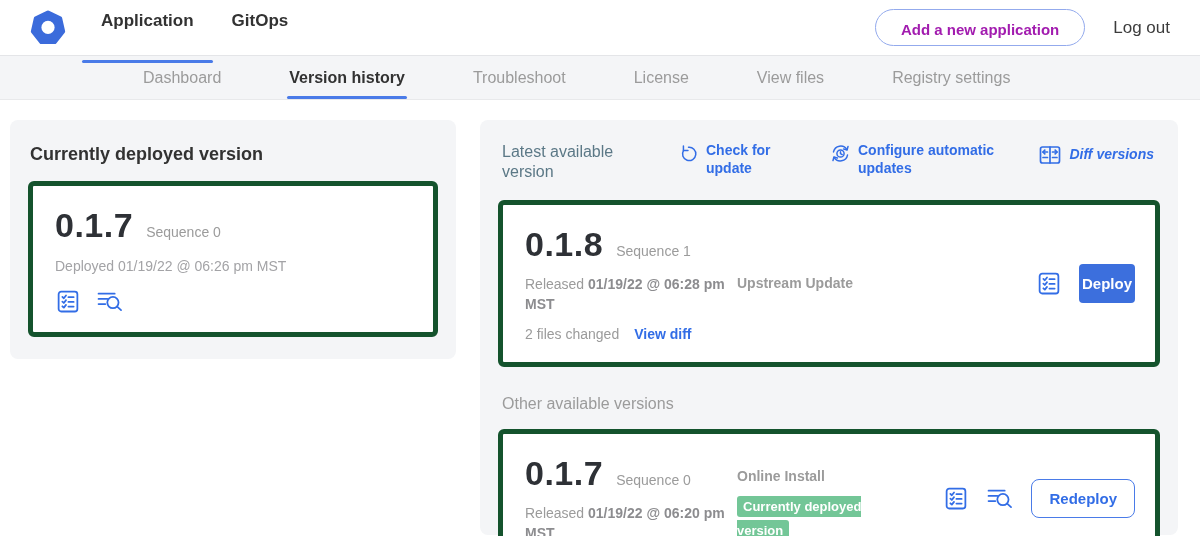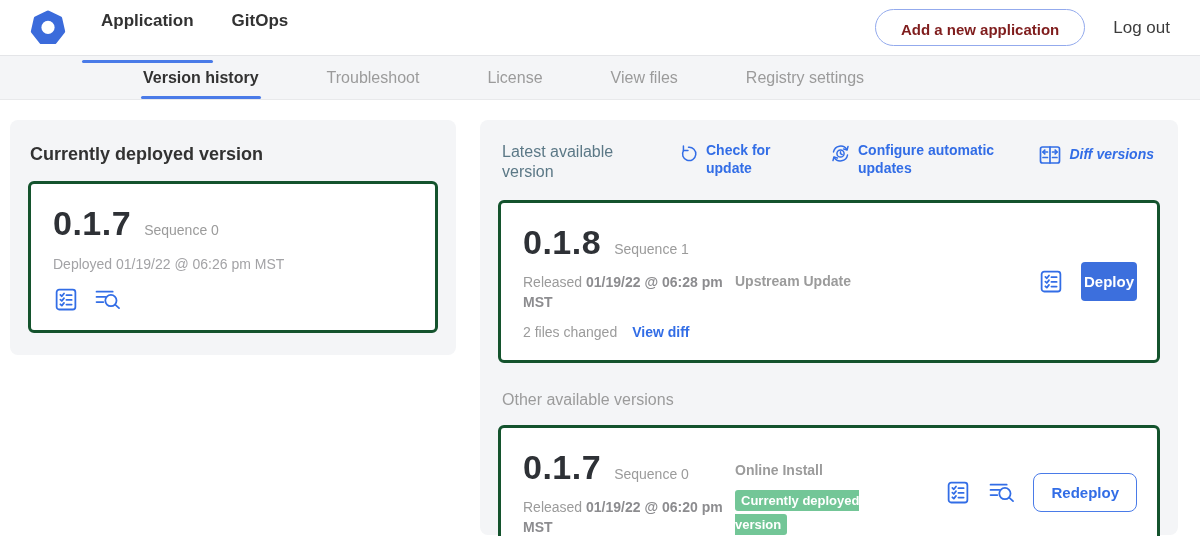--- a/index.html
+++ b/index.html
@@ -24,21 +24,21 @@
     color: #323232; cursor: pointer; white-space: nowrap;
   }
   .top-tab.active::after {
     content: ""; position: absolute; left: 0; right: 0; bottom: -1px;
     height: 3px; background: #4a7be8; border-radius: 2px;
   }
   .top-spacer { flex: 1; }
   .add-app-btn {
     height: 37px; padding: 11px 25px; margin-right: 28px;
     border: 1px solid #93aaed; border-radius: 19px; background: #fff;
-    color: #7f1d1d; font-size: 15px; font-weight: 700;
+    color: #a21caf; font-size: 15px; font-weight: 700;
     font-family: inherit; cursor: pointer; white-space: nowrap;
   }
   .logout { font-size: 17px; font-weight: 500; color: #3c3c3c; cursor: pointer; white-space: nowrap; }
 
   
   .sub-nav {
     height: 44px; background: #f4f5f7;
     border-bottom: 1px solid #e8e9eb;
     display: flex; align-items: stretch;
     padding-left: 143px; gap: 68px;
@@ -57,21 +57,21 @@
   .content {
     display: flex; align-items: flex-start; gap: 24px;
     padding: 20px 22px 0 10px; height: 435px;
   }
   .panel { background: #f4f5f7; border-radius: 8px; }
   .panel-left { width: 446px; padding: 20px 18px 22px 18px; flex: none; }
   .panel-right { flex: 1; padding: 20px 18px; height: 100%; }
 
   .panel-title { font-size: 18px; font-weight: 700; color: #323232; margin: 4px 0 16px 2px; }
 
-  .white-card { background: #fff; border-radius: 6px; border: 3px solid #14532d; }
+  .white-card { background: #fff; border-radius: 6px; border: 5px solid #14532d; }
   .deployed-card { padding: 20px 20px 18px 22px; }
 
   .version-row { display: flex; align-items: baseline; gap: 13px; }
   .version-big { font-size: 34px; font-weight: 800; color: #2e3136; letter-spacing: 0.5px; }
   .sequence-label { font-size: 14px; color: #9b9b9b; }
   .deployed-text { font-size: 14px; color: #a3a3a6; margin-top: 13px; }
   .icon-row { display: flex; gap: 15px; margin-top: 15px; }
   .card-icon { width: 26px; height: 25px; cursor: pointer; display: block; }
 
   
@@ -174,20 +174,21 @@
     <circle cx="12" cy="11.6" r="4.4" fill="#ffffff"></circle>
   </svg>
   <div class="top-tab active">Application</div>
   <div class="top-tab">GitOps</div>
   <div class="top-spacer"></div>
   <button class="add-app-btn">Add a new application</button>
   <div class="logout">Log out</div>
 </header>
 
 <nav class="sub-nav">
+  <div class="sub-tab">Dashboard</div>
   <div class="sub-tab active">Version history</div>
   <div class="sub-tab">Troubleshoot</div>
   <div class="sub-tab">License</div>
   <div class="sub-tab">View files</div>
   <div class="sub-tab">Registry settings</div>
 </nav>
 
 <main class="content">
 
   <section class="panel panel-left">

